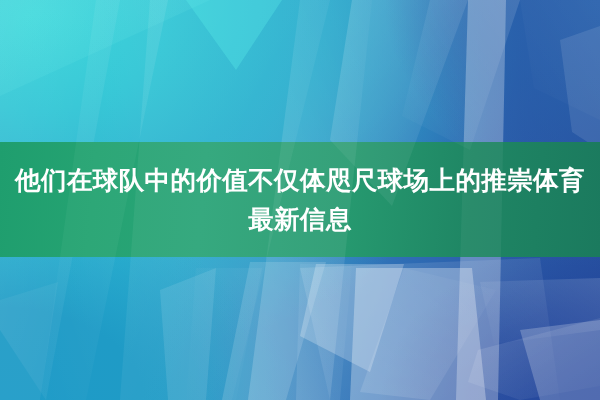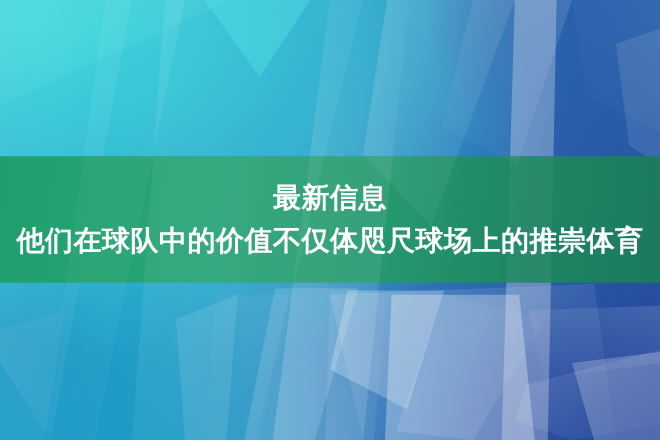--- a/index.html
+++ b/index.html
@@ -155,18 +155,18 @@
     <svg class="band-facets" viewBox="0 0 600 400" preserveAspectRatio="none">
       <polygon points="150,0 330,0 232,400 120,400" fill="#ffffff" opacity="0.10"></polygon>
       <polygon points="300,0 372,0 330,400 248,400" fill="#ffffff" opacity="0.13"></polygon>
       <polygon points="352,0 468,0 392,206 330,140" fill="#ffffff" opacity="0.11"></polygon>
       <polygon points="468,0 506,0 498,400 456,400" fill="#ffffff" opacity="0.09"></polygon>
       <polygon points="96,0 168,0 86,400 40,400" fill="#ffffff" opacity="0.07"></polygon>
       <polygon points="430,0 520,0 470,150 402,116" fill="#ffffff" opacity="0.07"></polygon>
     </svg>
 
     <div class="band-text">
+      <div class="band-line line-1">他们在球队中的价值不仅体咫尺球场上的推崇体育</div>
       <div class="band-line line-2">最新信息</div>
-      <div class="band-line line-1">他们在球队中的价值不仅体咫尺球场上的推崇体育</div>
     </div>
   </div>
 
 </div>
 
 </body></html>

